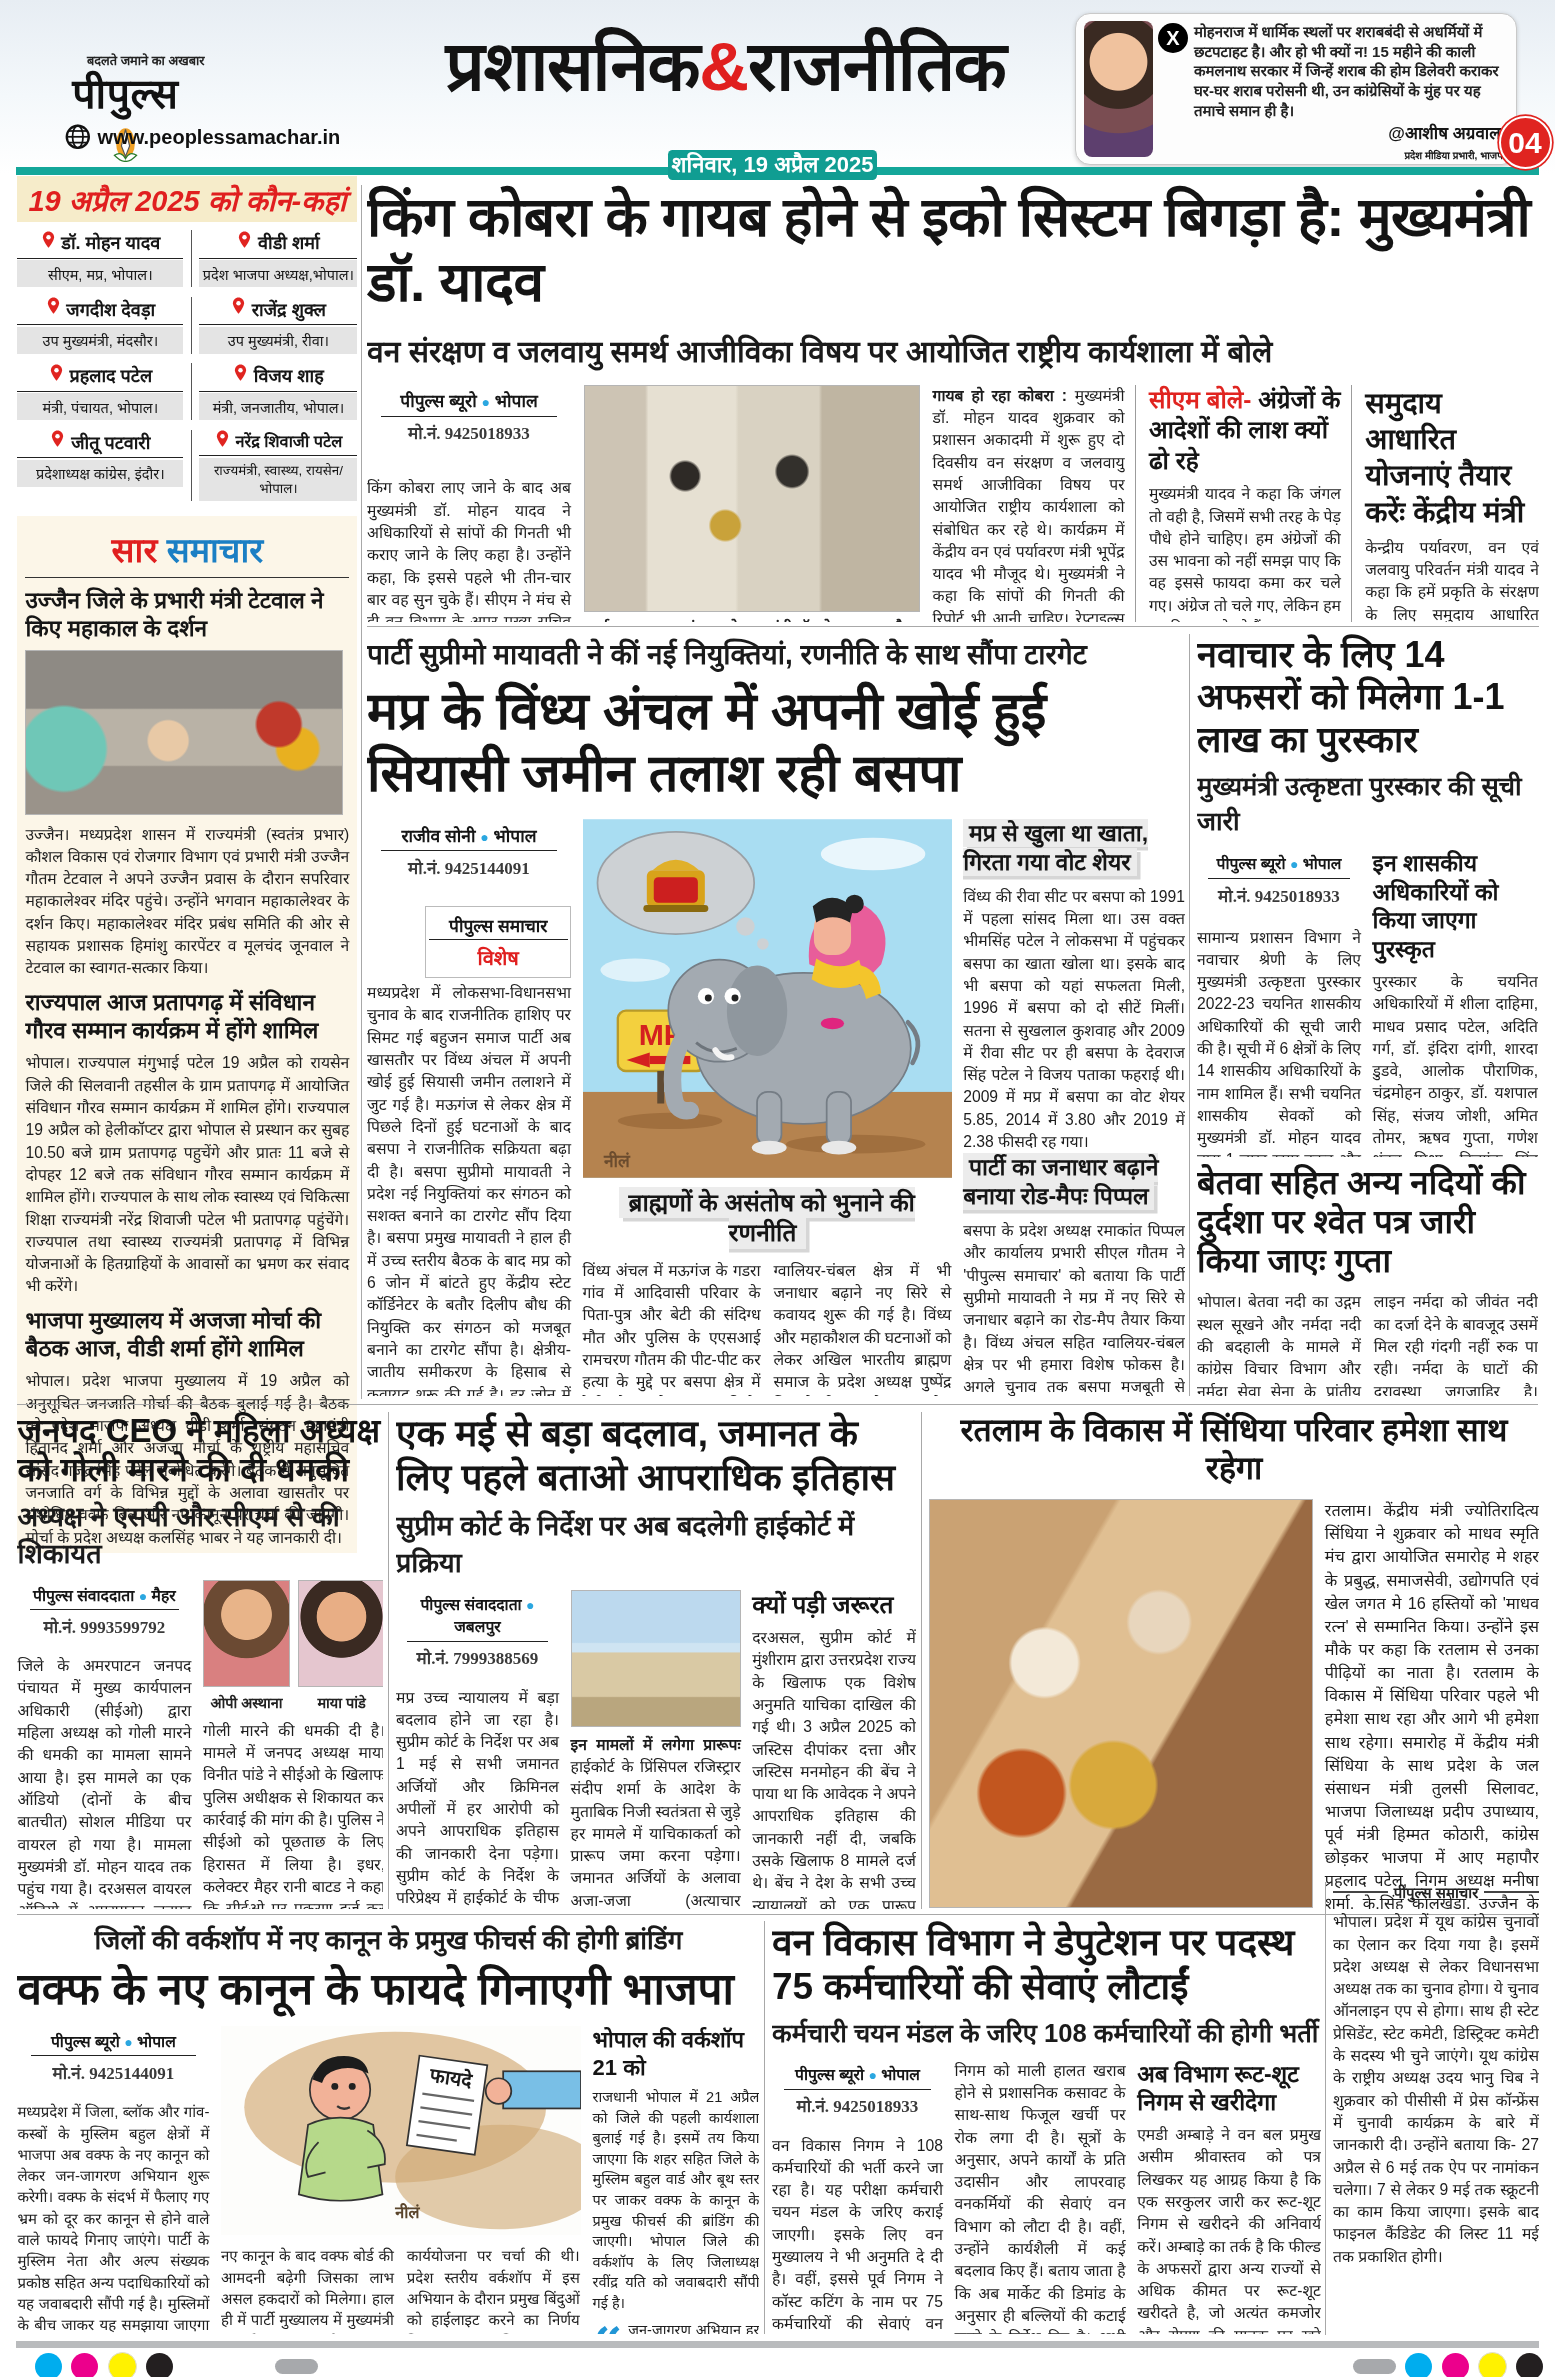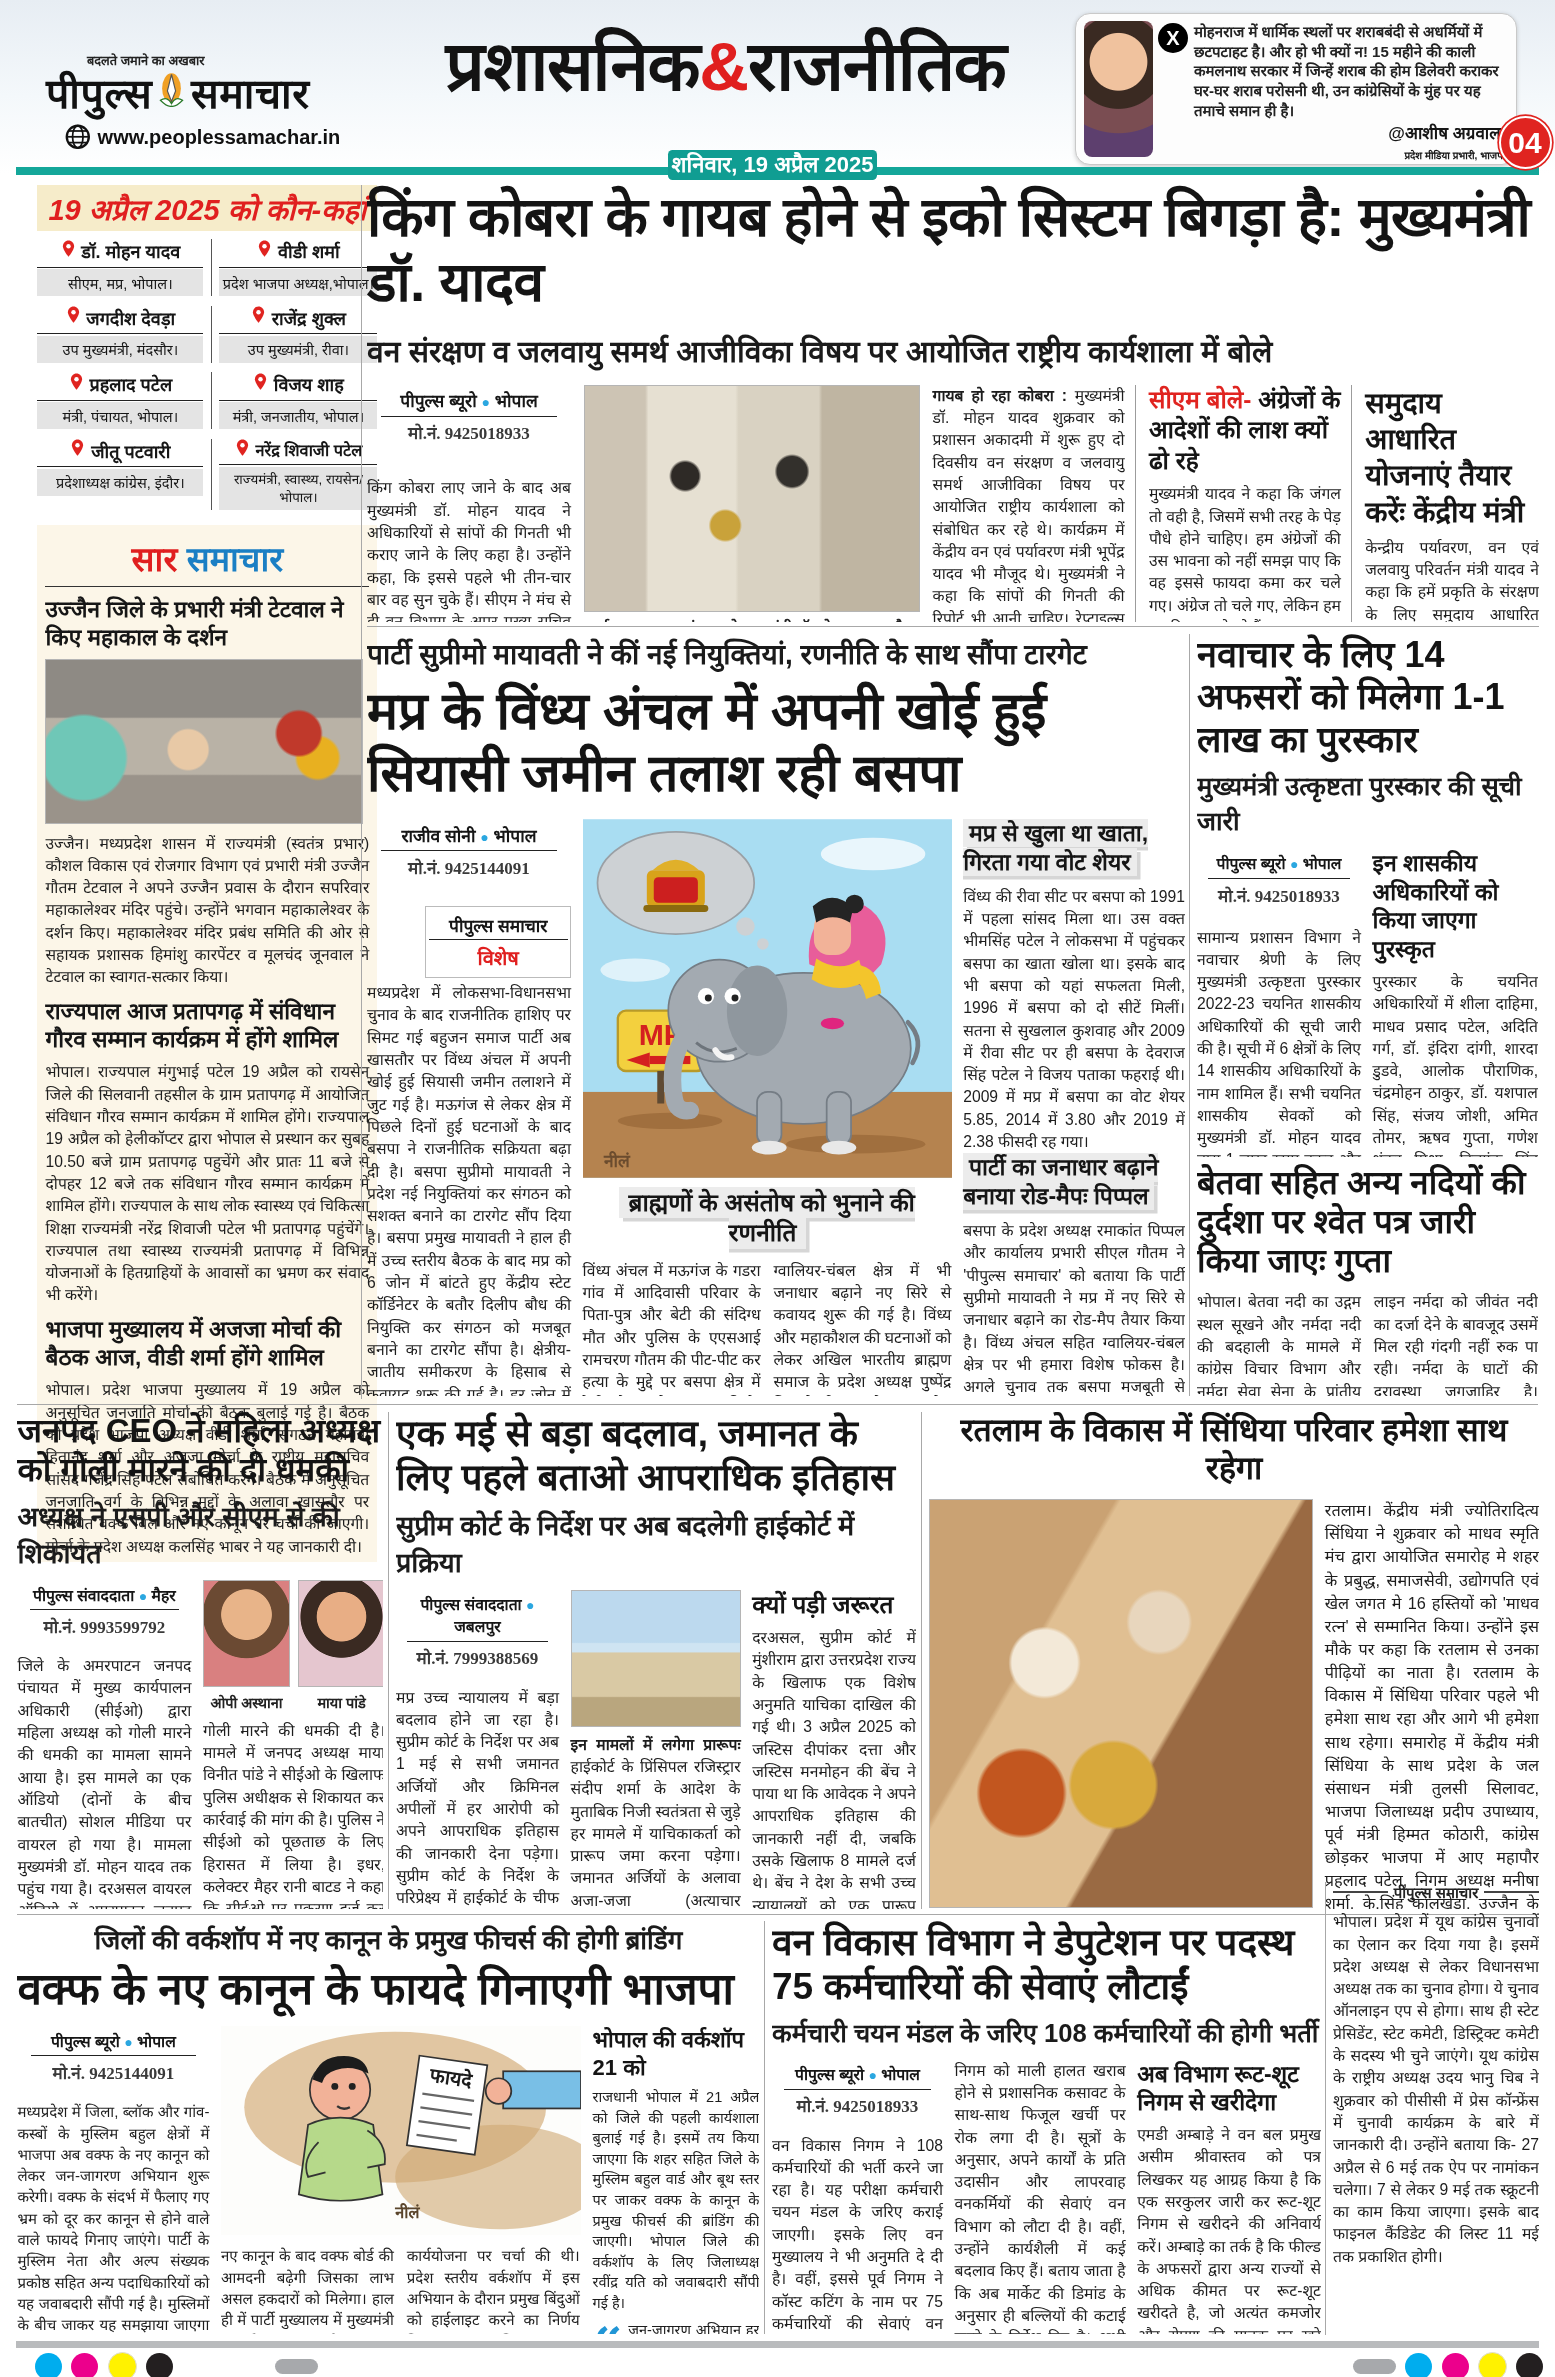--- a/index.html
+++ b/index.html
@@ -70,21 +70,21 @@
 </style>
 </head>
 <body>
 
 <div class="page">
 
   <div class="header">
     <div class="abs" style="left:87px;top:51px;">
       <span class="tagline">बदलते जमाने का अखबार</span>
     </div>
-    <div class="abs" style="left:46px;top:64px;display:flex;align-items:center;gap:5.8px;">
+    <div class="abs" style="left:66px;top:64px;display:flex;align-items:center;gap:5.8px;flex-direction:column;">
       <span class="logo">पीपुल्स</span>
       <span>
         <svg width="27" height="41" viewBox="0 0 46 70">
             <ellipse cx="23" cy="30" rx="16" ry="26" fill="#f0a024"></ellipse>
             <path d="M23 6 L30 34 L23 52 L16 34 Z" fill="#fff" stroke="#555" stroke-width="2"></path>
             <path d="M4 50 Q16 42 23 56 Q30 42 42 50 Q30 62 23 60 Q16 62 4 50Z" fill="#ffffff" stroke="#2a7a2a" stroke-width="2"></path>
           </svg>
       </span>
       <span class="logo">समाचार</span>
     </div>
@@ -110,21 +110,21 @@
       <div class="xicon">X</div>
       <div class="tweet-text">मोहनराज में धार्मिक स्थलों पर शराबबंदी से अधर्मियों में छटपटाहट है। और हो भी क्यों न! 15 महीने की काली कमलनाथ सरकार में जिन्हें शराब की होम डिलेवरी कराकर घर-घर शराब परोसनी थी, उन कांग्रेसियों के मुंह पर यह तमाचे समान ही है।</div>
       <div class="tweet-auth">@आशीष अग्रवाल,</div>
       <div class="tweet-role">प्रदेश मीडिया प्रभारी, भाजपा</div>
     </div>
     <div class="tealbar"></div>
     <div class="datechip">शनिवार, 19 अप्रैल 2025</div>
     <div class="pageno">04</div>
   </div>
 
-  <div class="story" style="left:17.4px;top:185px;width:340px;height:1527px;margin-left:20px;">
+  <div class="story" style="left:17.4px;top:176px;width:340px;height:1527px;">
     <div class="ww-title">19 अप्रैल 2025 को कौन-कहां</div>
     <div class="ww-grid">
       <div class="ww-cell">
         <div class="ww-name">
             <span><svg width="15" height="17.4" viewBox="0 0 24 28">
                 <path d="M12 1C7 1 3 5 3 10c0 6 9 17 9 17s9-11 9-17c0-5-4-9-9-9z" fill="#e02420"></path>
                 <circle cx="12" cy="10" r="3.6" fill="#fff"></circle>
               </svg></span>
             <span>डॉ. मोहन यादव</span>
           </div>

